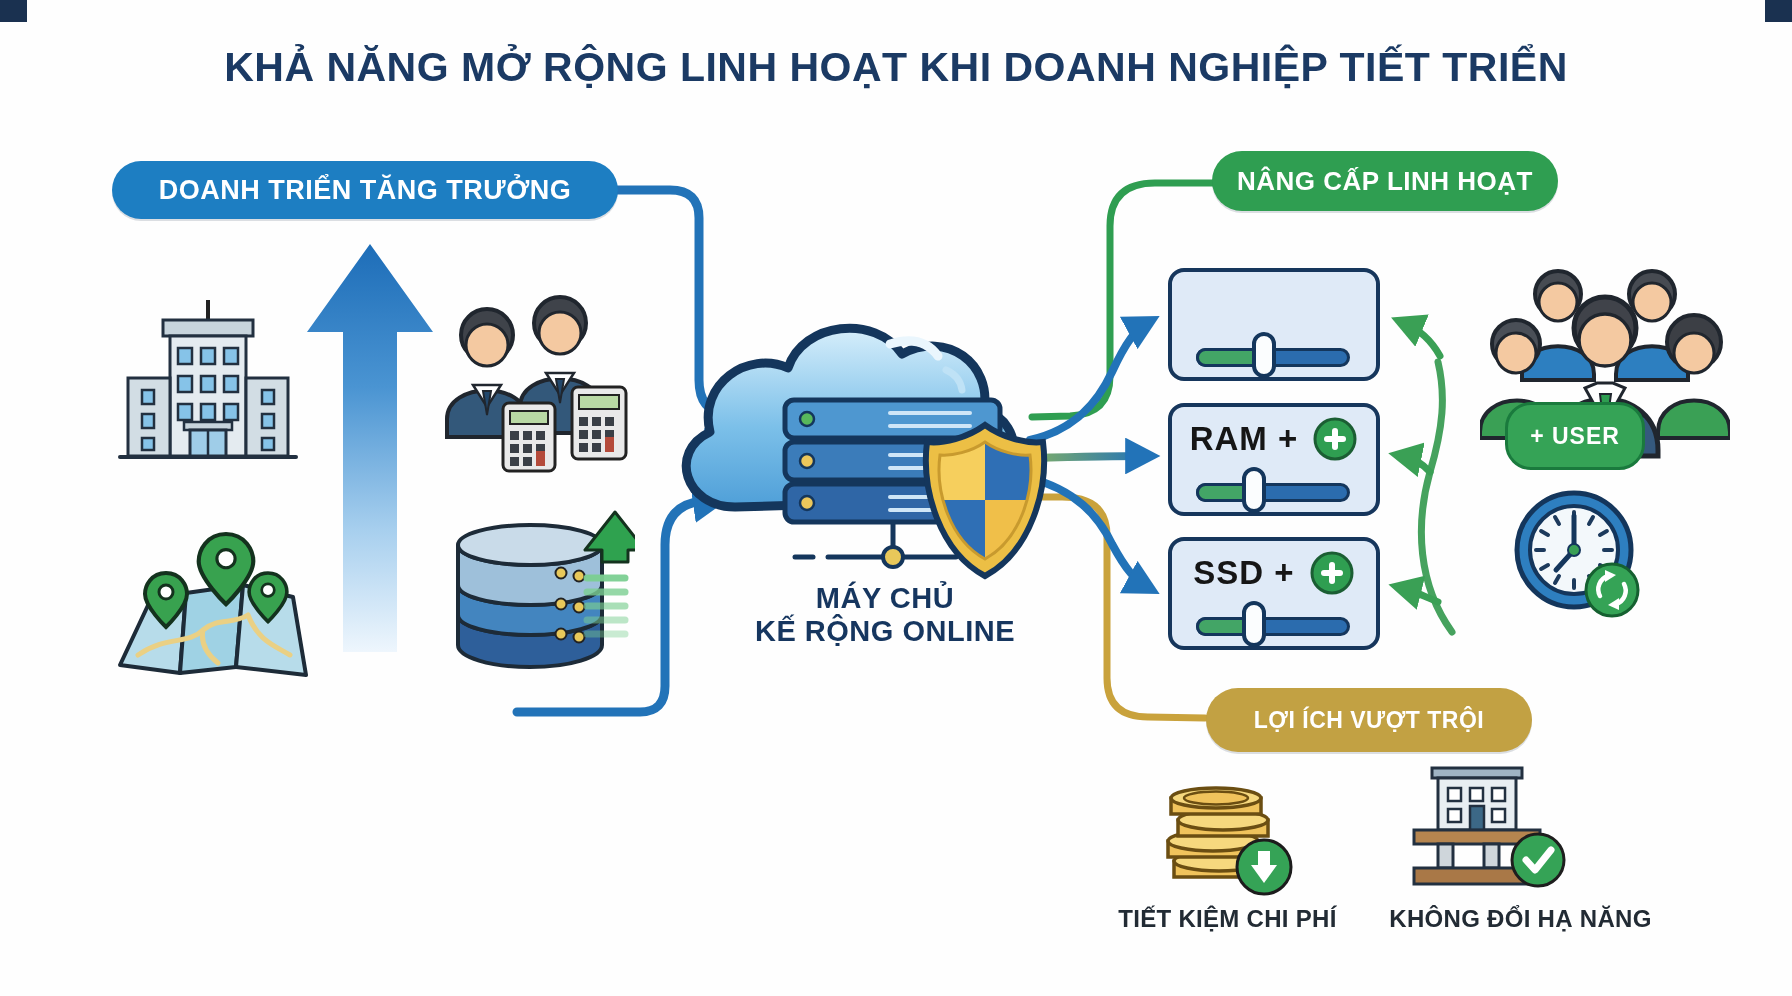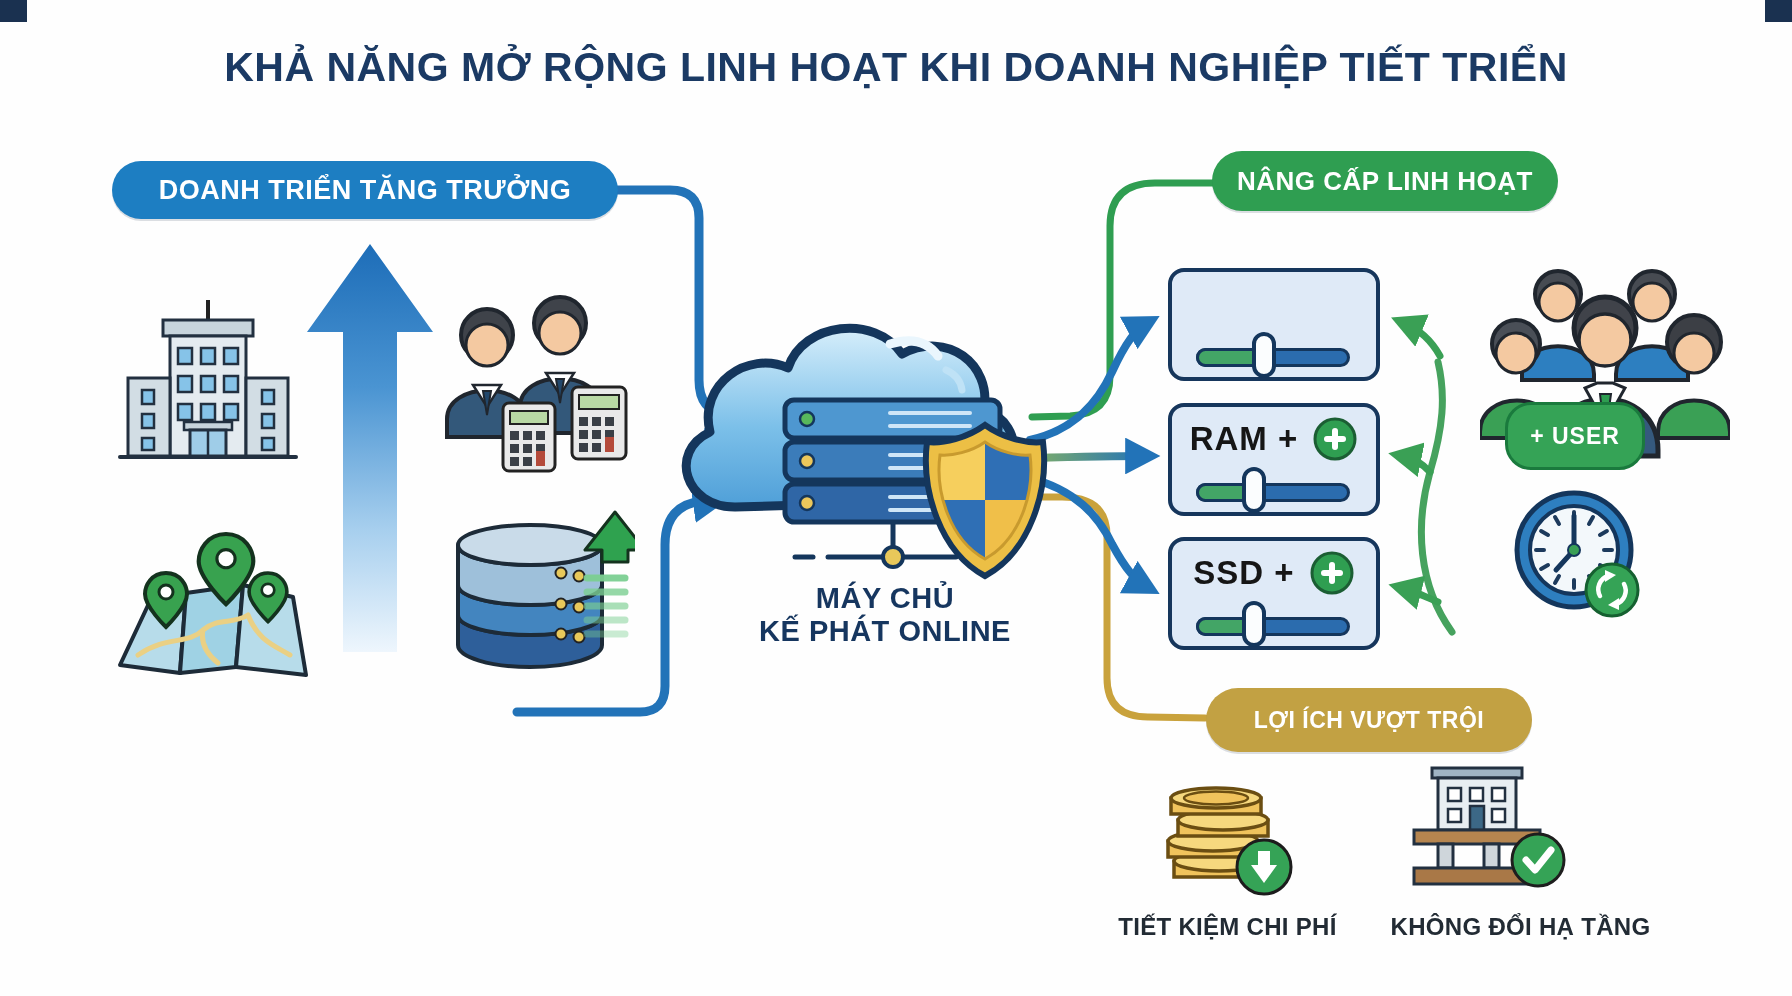--- a/index.html
+++ b/index.html
@@ -58,21 +58,21 @@
 
   #user-badge{
     position:absolute;left:1505px;top:402px;width:140px;height:68px;
     background:#35a356;border:3px solid #1a7a3d;border-radius:26px;box-sizing:border-box;
     display:flex;align-items:center;justify-content:center;
     color:#fff;font-size:23px;font-weight:800;letter-spacing:1px;
   }
 
   .benefit-label{
     position:absolute;top:905px;text-align:center;
-    font-size:24px;font-weight:800;color:#222b34;letter-spacing:.3px;margin-top:8px;
+    font-size:24px;font-weight:800;color:#222b34;letter-spacing:.3px;
   }
   #label-savings{left:1085px;width:285px;}
   #label-infra{left:1368px;width:305px;}
 </style>
 </head>
 <body>
 
 <div id="canvas">
 
   <div class="corner tl"></div>
@@ -297,21 +297,21 @@
         <rect x="0" y="0" width="46" height="62" fill="#f0bf49"></rect>
       </g>
     </g>
     <g transform="translate(345,228)">
       <path d="M0,-58 C14,-48 33,-44 45,-45 C50,-8 35,40 0,59 C-35,40 -50,-8 -45,-45 C-33,-44 -14,-48 0,-58 Z" fill="none" stroke="#c89a2e" stroke-width="3"></path>
     </g>
   </svg>
 
   <div id="server-label">
     <div>MÁY CHỦ</div>
-    <div>KẾ PHÁT ONLINE</div>
+    <div>KẾ RỘNG ONLINE</div>
   </div>
 
   <div class="badge" id="badge-upgrade">NÂNG CẤP LINH HOẠT</div>
 
   <div class="res-box" id="box-cpu">
     <div class="slider">
       <div class="slider-fill" style="width: 44%;"></div>
       <div class="slider-handle" style="left: 44%;"></div>
     </div>
   </div>
@@ -435,15 +435,15 @@
         <rect x="92" y="47" width="13" height="13"></rect>
     </g>
     <rect x="70" y="44" width="14" height="24" fill="#3c6886" stroke="#223040" stroke-width="2.5"></rect>
     <rect x="14" y="68" width="126" height="14" fill="#b5854f" stroke="#223040" stroke-width="3"></rect>
     <rect x="38" y="82" width="15" height="24" fill="#cfd6db" stroke="#223040" stroke-width="3"></rect>
     <rect x="84" y="82" width="15" height="24" fill="#cfd6db" stroke="#223040" stroke-width="3"></rect>
     <rect x="14" y="106" width="126" height="16" fill="#a97847" stroke="#223040" stroke-width="3"></rect>
     <circle cx="138" cy="98" r="26" fill="#35a356" stroke="#1e1e1e" stroke-width="3"></circle>
     <path d="M126,98 L135,108 L151,88" stroke="#fff" stroke-width="7" fill="none" stroke-linecap="round" stroke-linejoin="round"></path>
   </svg>
-  <div class="benefit-label" id="label-infra">KHÔNG ĐỔI HẠ TẦNG</div>
+  <div class="benefit-label" id="label-infra">KHÔNG ĐỔI HẠ NĂNG</div>
 
 </div>
 
 </body></html>

